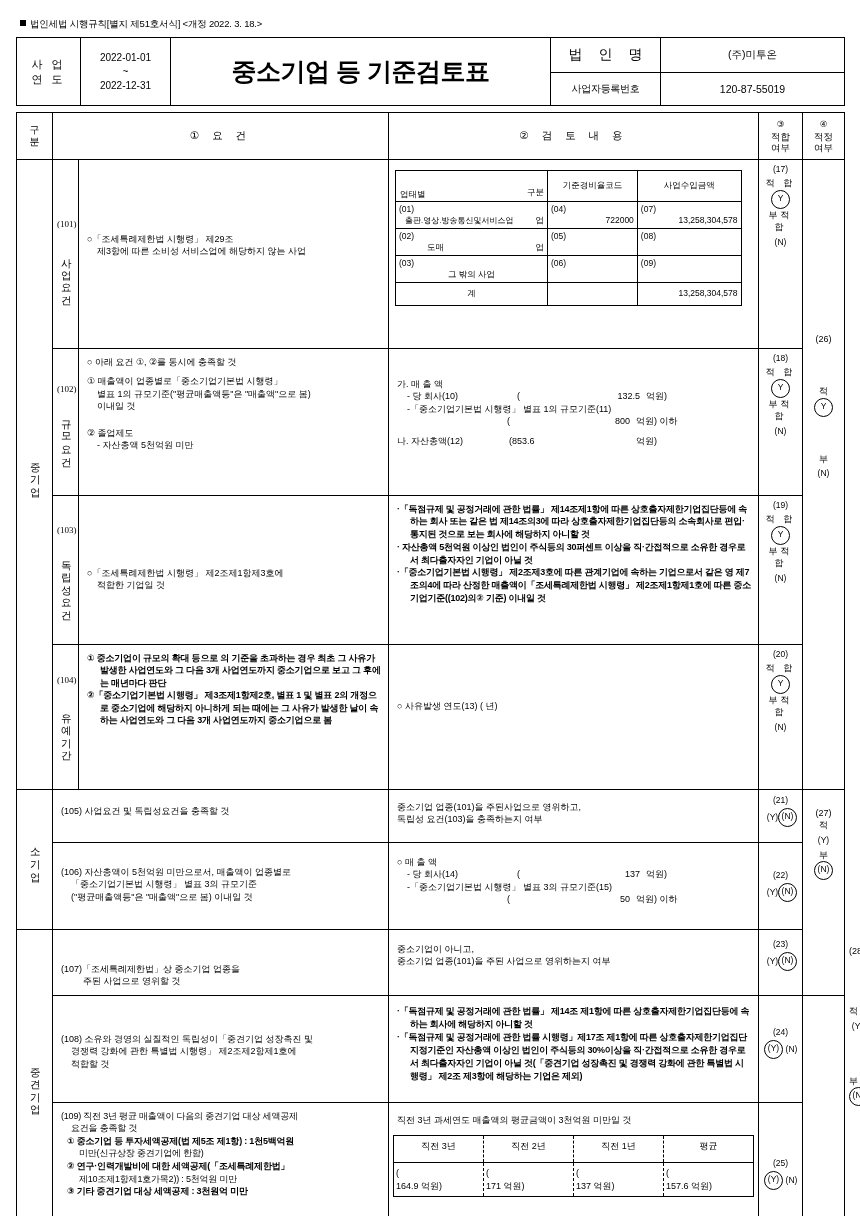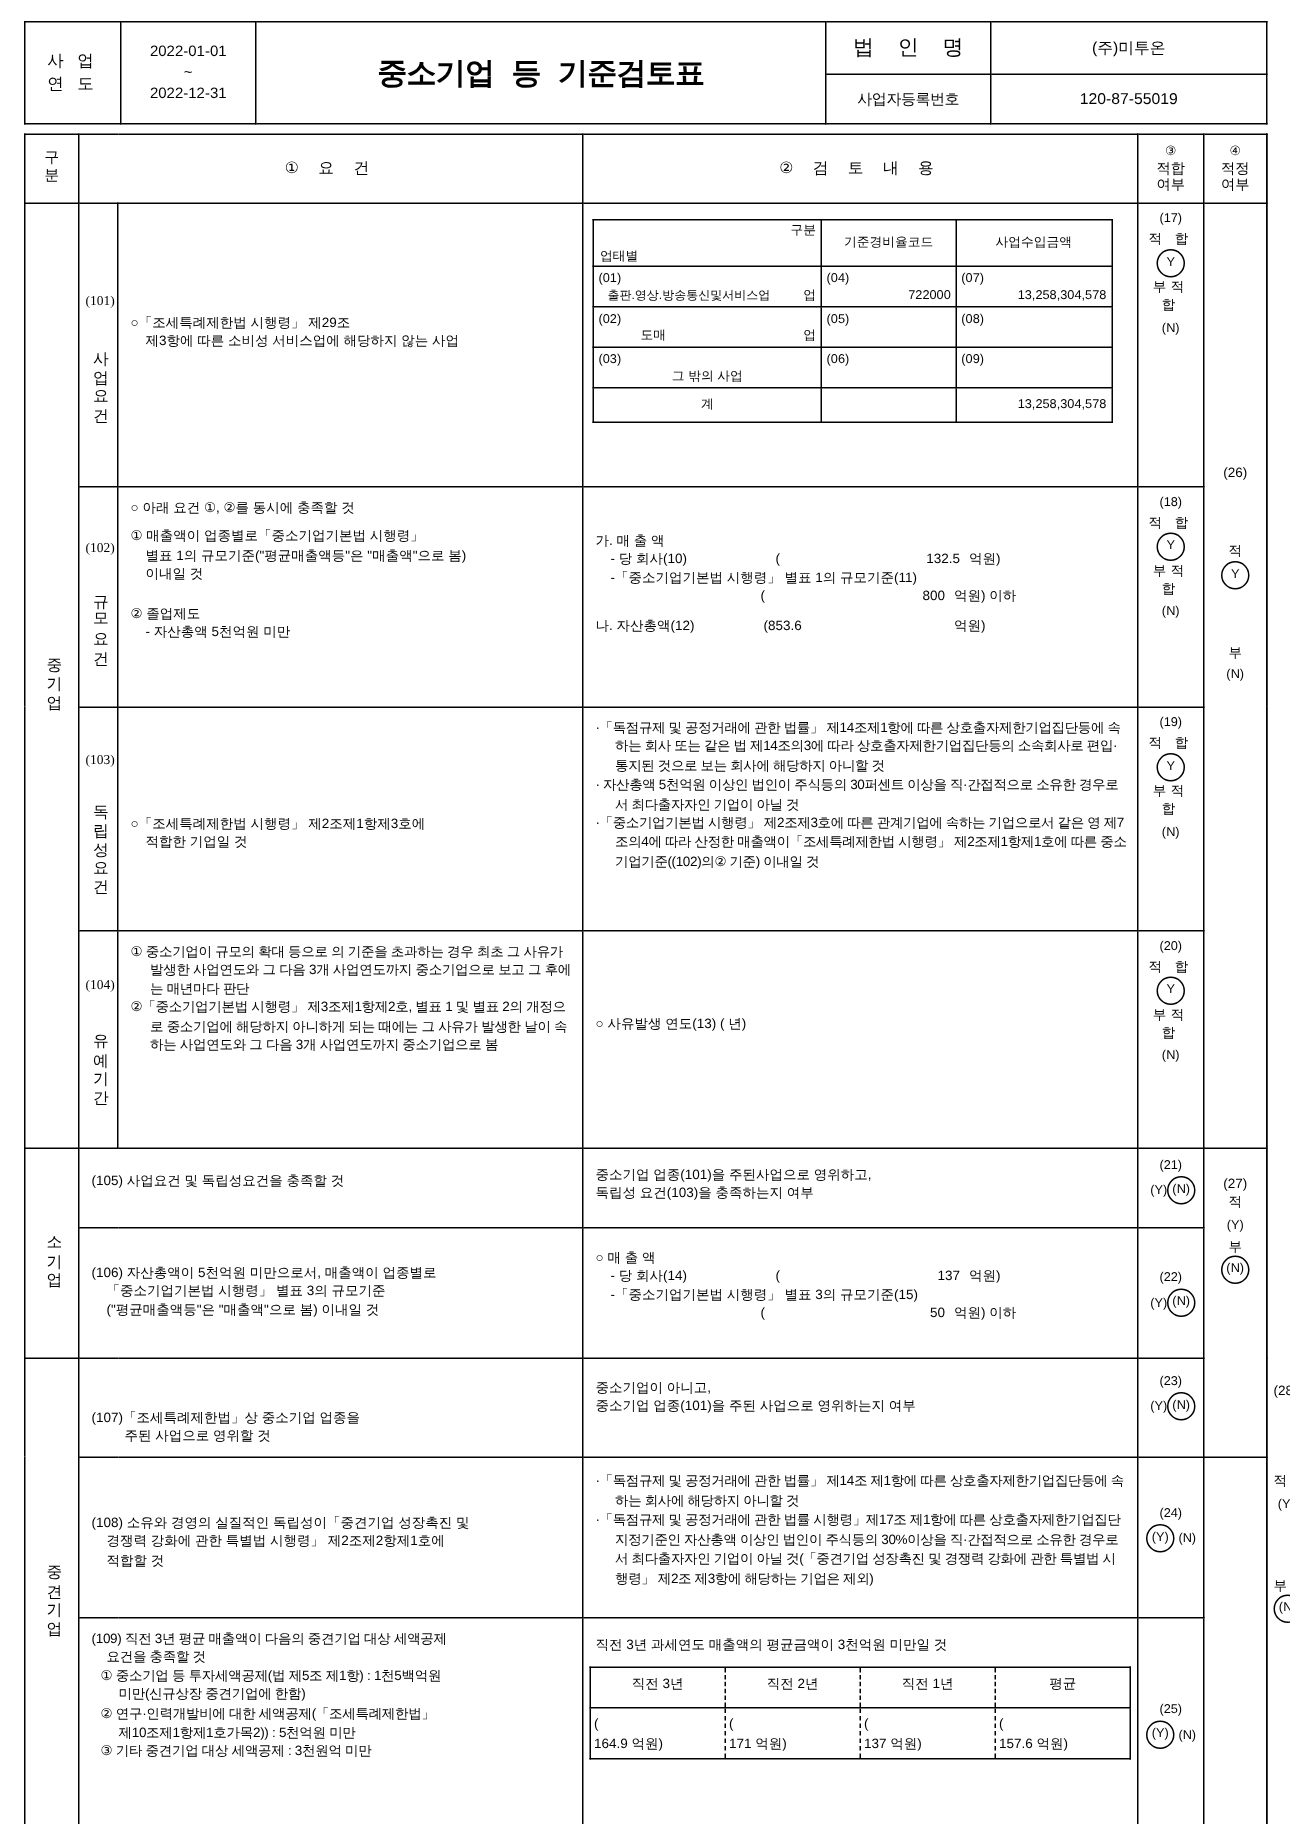--- a/index.html
+++ b/index.html
@@ -17,21 +17,21 @@
   
   table{border-collapse:collapse;table-layout:fixed;}
   .titleband{width:828px;border:1.6px solid #000;}
   .titleband td{border:0.9px solid #000;vertical-align:middle;text-align:center;}
   .tb-outer-l{border-left:1.6px solid #000 !important;}
   .tb-outer-r{border-right:1.6px solid #000 !important;}
   .tb-outer-t{border-top:1.6px solid #000 !important;}
   .tb-outer-b{border-bottom:1.6px solid #000 !important;}
   .lbl-sayeon{font-size:11px;line-height:15px;letter-spacing:3px;}
   .dates{font-size:10px;line-height:14px;}
-  .big-title{font-size:20px;font-weight:bold;letter-spacing:-.5px;font-family:Liberation Mono, monospace;}
+  .big-title{font-size:25px;font-weight:bold;letter-spacing:-.5px;}
   .lbl-spread{font-size:14px;letter-spacing:6px;padding-left:6px;}
   .lbl-reg{font-size:10px;letter-spacing:-.3px;}
   .val{font-size:10.5px;}
 
   
   .main{width:828px;border-left:1.6px solid #000;border-right:1.6px solid #000;
         border-top:1.6px solid #000;border-bottom:1.6px solid #000;margin-top:6px;}
   .main td{border:0.8px solid #000;vertical-align:top;padding:3px 4px;font-size:9px;line-height:12.6px;}
   .main td.ctr{text-align:center;vertical-align:middle;font-family:Liberation Serif, serif;}
   .hdr td{text-align:center;vertical-align:middle;font-size:10.5px;padding:5px 2px;border-bottom:1.2px solid #000;}
@@ -46,56 +46,59 @@
 
   
   .thick-top td{border-top:1.5px solid #000 !important;}
 
   
   .inner{width:100%;border-collapse:collapse;margin:4px 0 2px 2px;}
   .inner td{border:0.8px solid #000;font-size:8.5px;line-height:11px;padding:2px 3px;height:15px;}
   .inner .h{text-align:center;height:26px;vertical-align:middle;}
   .inner .r{text-align:right;}
   .slashcell{position:relative;height:26px;}
-  .slashcell .a{position:absolute;right:3px;top:1px;font-size:8.5px;}
+  .slashcell .a{position:absolute;right:3px;top:16px;font-size:8.5px;}
   .slashcell .b{position:absolute;left:4px;bottom:1px;font-size:8.5px;}
 
   .yrtable{width:100%;border-collapse:collapse;margin-top:5px;}
   .yrtable td{border-top:0.8px solid #000;border-bottom:0.8px solid #000;
               border-left:0.9px dashed #000;border-right:0.9px dashed #000;
               text-align:center;font-size:9px;padding:4px 2px;height:18px;}
   .yrtable td.first{border-left:0.8px solid #000;}
   .yrtable td.last{border-right:0.8px solid #000;}
   .yrtable tr.vals td{text-align:left;}
   .yrtable .amt{display:block;text-align:left;padding-right:2px;}
 
   
   .req{padding:4px 2px 4px 4px;}
   .req p{margin:0 0 0 0;}
   .ind1{text-indent:0;padding-left:10px;}
   .hang{padding-left:11px;text-indent:-11px;}
-  .hang2{padding-left:13px;text-indent:-13px;}
+  .hang2{padding-left:13px;text-indent:-13px;font-weight:bold;}
   .blank{height:7px;}
 
   
   .chk{text-align:center;font-size:9px;line-height:13px;padding-top:6px;}
   .chk .code{display:block;margin-bottom:2px;font-size:8.5px;}
   .chk .lab{display:block;letter-spacing:3px;}
   .circle{display:inline-block;width:17px;height:17px;line-height:15px;
           border:1.7px solid #000;border-radius:50%;font-size:8.5px;text-align:center;}
   .plain{display:inline-block;width:17px;height:17px;line-height:17px;font-size:8.5px;text-align:center;}
   .yn-row{display:flex;justify-content:center;align-items:center;gap:0px;}
   .yn-row .plain{margin-right:-3px;}
   .col4{text-align:center;font-size:9px;line-height:15px;}
 </style>
 </head>
 <body>
 
 <div class="page">
 
+  <div class="form-note">
+    <span class="sq"></span><span>법인세법 시행규칙[별지 제51호서식] &lt;개정 2022. 3. 18.&gt;</span>
+  </div>
 
   <table class="titleband">
     <colgroup>
       <col style="width:64px">
         <col style="width:90px">
         <col style="width:380px">
       <col style="width:110px">
         <col style="width:184px">
     </colgroup>
     <tbody>

